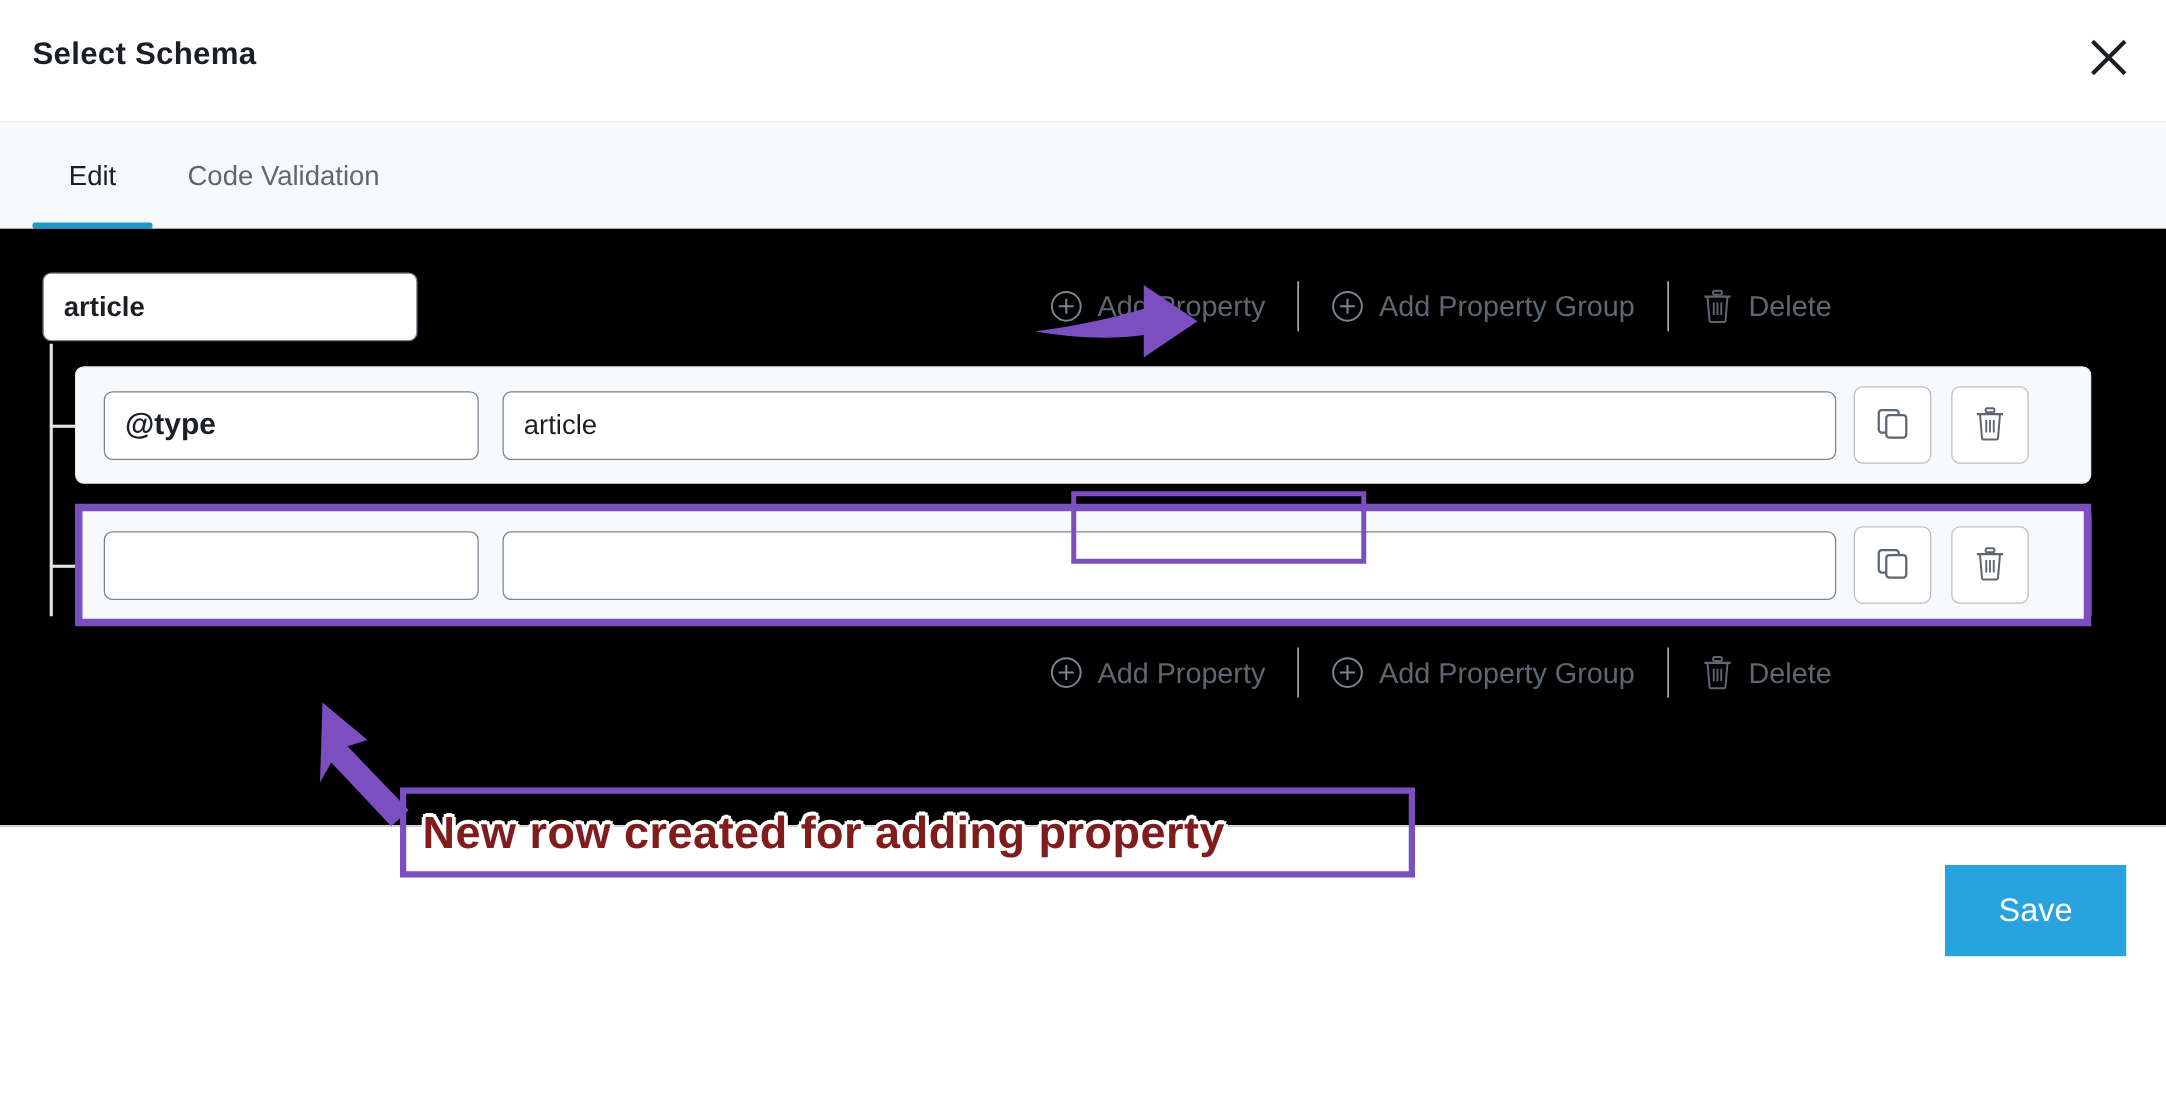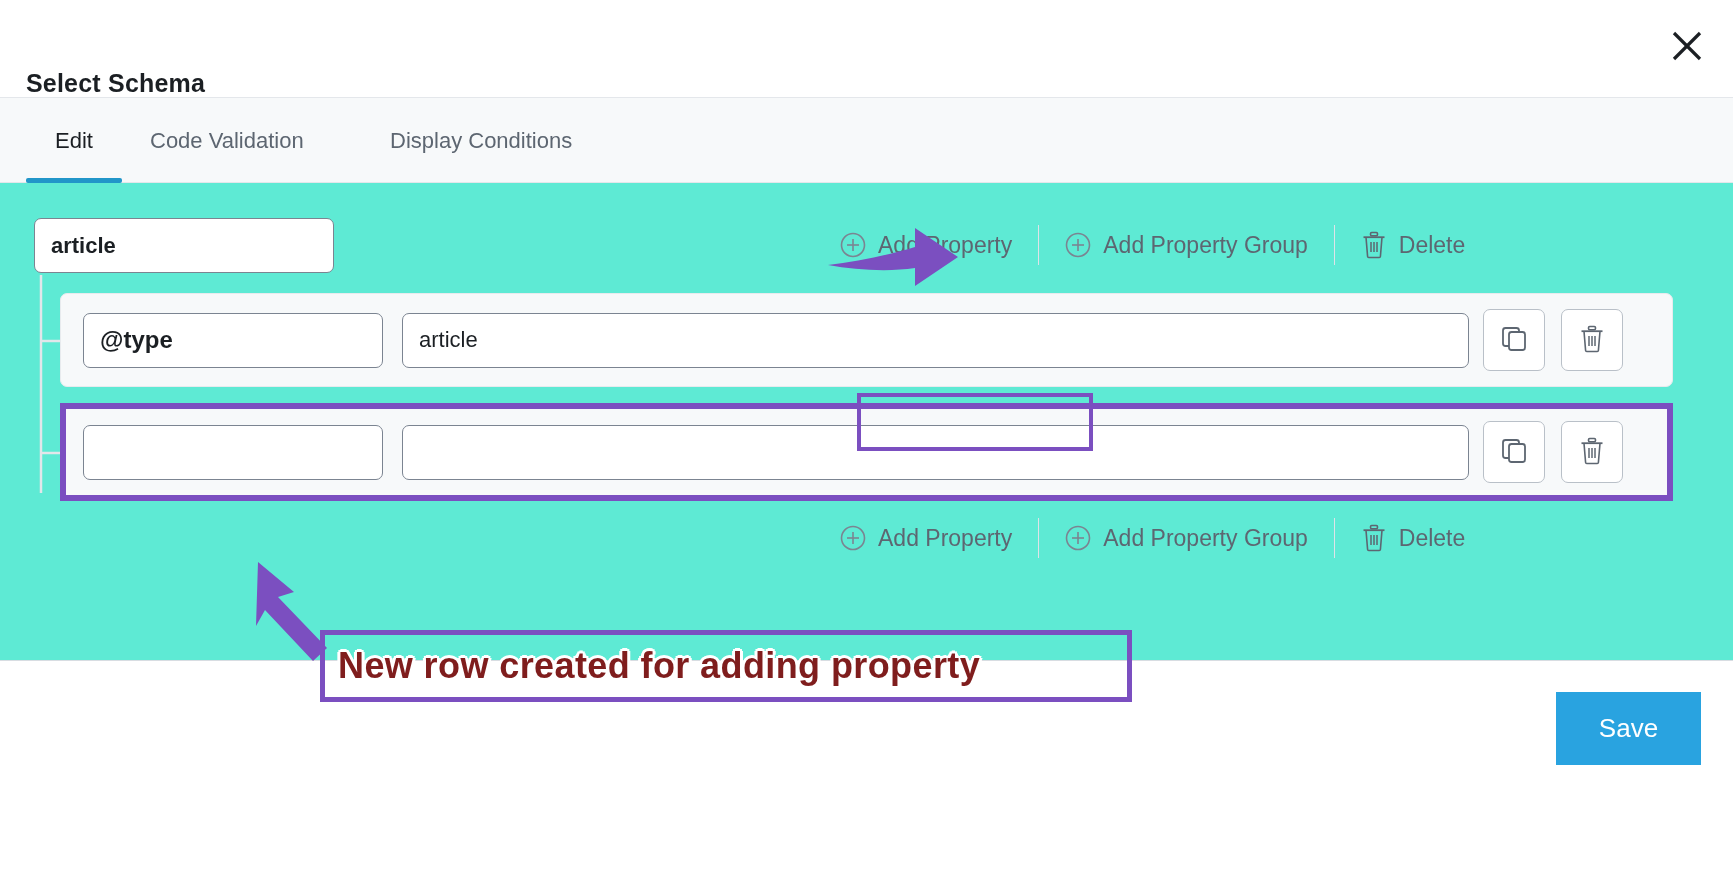--- a/index.html
+++ b/index.html
@@ -11,21 +11,21 @@
   }
   .modal { position: relative; width: 1733px; height: 883px; background: #fff; }
 
   
   .modal-header {
     position: absolute; left: 0; top: 0; width: 1733px; height: 98px;
     background: #fff; border-bottom: 1px solid #e4e7eb;
   }
   .modal-title {
     position: absolute; left: 26px; top: 29px;
-    font-size: 25px; font-weight: bold; color: #1b1f23; letter-spacing: .2px; margin-top: 40px;
+    font-size: 25px; font-weight: bold; color: #1b1f23; letter-spacing: .2px;
   }
   .close-btn {
     position: absolute; right: 22px; top: 22px;
     width: 48px; height: 48px; display: flex; align-items: center; justify-content: center;
     cursor: pointer; background: none; border: none;
   }
   .close-btn svg { display: block; }
 
   
   .tabbar {
@@ -43,21 +43,21 @@
     position: absolute; left: 0; right: 0; bottom: 0; height: 5px; background: #2196c9;
     border-radius: 2px;
   }
   .tab-edit { left: 26px; width: 96px; justify-content: center; }
   .tab-code { left: 148px; }
   .tab-display { left: 388px; }
 
   
   .body-area {
     position: absolute; left: 0; top: 183px; width: 1733px; height: 478px;
-    background: #5eead4;
+    background: #000000;
   }
 
   
   .root-input {
     position: absolute; left: 34px; top: 35px; width: 300px; height: 55px;
     border: 1px solid #7b8491; border-radius: 7px; background: #fff;
     font-family: "Liberation Sans", sans-serif;
     font-size: 22px; font-weight: bold; color: #1b1f23;
     padding: 0 16px; outline: none;
   }
@@ -165,23 +165,20 @@
     </button>
   </div>
 
   <div class="tabbar">
     <div class="tab tab-code">
       <span>Code Validation</span>
     </div>
     <div class="tab tab-edit active">
       <span>Edit</span>
       <span class="tab-underline"></span>
-    </div>
-    <div class="tab tab-display">
-      <span>Display Conditions</span>
     </div>
   </div>
 
   <div class="body-area">
 
     <svg class="tree-lines">
       <path d="M41 92 L41 310" stroke="#e2e6ea" stroke-width="2.5" fill="none"></path>
       <path d="M41 158 L62 158" stroke="#e2e6ea" stroke-width="2.5" fill="none"></path>
       <path d="M41 270 L62 270" stroke="#e2e6ea" stroke-width="2.5" fill="none"></path>
     </svg>

